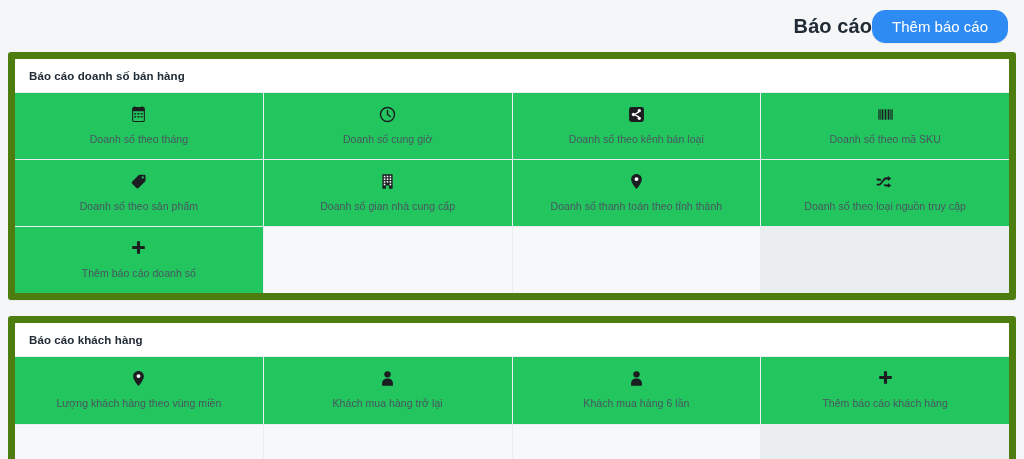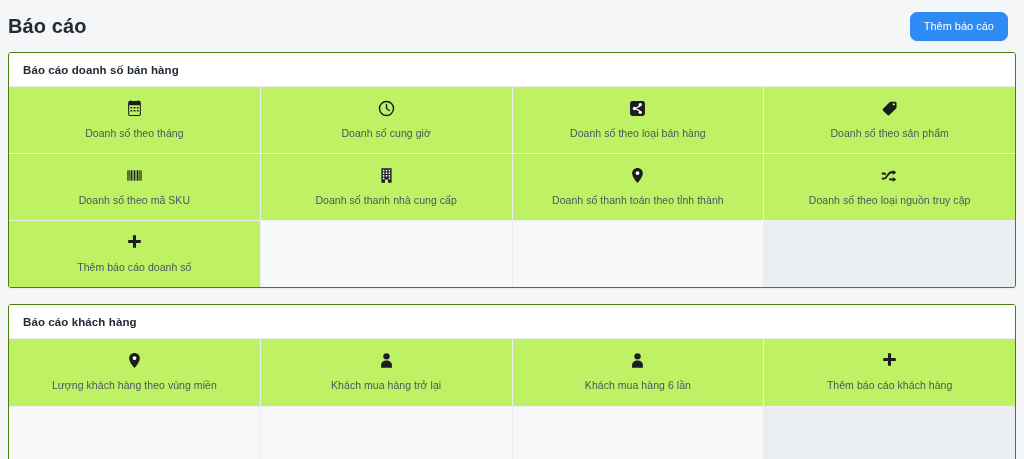--- a/index.html
+++ b/index.html
@@ -16,51 +16,51 @@
     background: #f4f6f8;
     color: #212b36;
     -webkit-font-smoothing: antialiased;
   }
 
   
   .page-header {
     height: 52px;
     display: flex;
     align-items: center;
-    justify-content: space-between;
+    justify-content: flex-end;
     padding: 0 16px 0 8px;
   }
 
   .page-title {
     font-size: 20px;
     font-weight: 600;
     letter-spacing: 0.1px;
     color: #212b36;
     line-height: 1;
   }
 
   .primary-button {
     background: #2f8bf4;
     color: #ffffff;
     border: 1px solid #2f8bf4;
-    border-radius: 7px;
+    border-radius: 13px;
     font-family: inherit;
-    font-size: 11px;
+    font-size: 15px;
     font-weight: 500;
     line-height: 1;
-    padding: 8px 13px;
+    padding: 8px 19px;
     cursor: pointer;
     white-space: nowrap;
     box-shadow: 0 1px 0 rgba(22,29,37,0.05);
   }
 
   
   .card {
     background: #ffffff;
-    border: 1px solid #4d7c0f;
+    border: 7px solid #4d7c0f;
     border-radius: 3px;
     margin: 0 8px 16px 8px;
     overflow: hidden;
     box-shadow: 0 1px 1px rgba(22,29,37,0.04);
   }
 
   .card-header {
     padding: 11px 14px 10px 14px;
     border-bottom: 1px solid #ebeef0;
     background: #ffffff;
@@ -76,21 +76,21 @@
   
   .tile-grid {
     display: grid;
     grid-template-columns: repeat(4, 1fr);
     background: #ebeef0;
     gap: 1px;
     border-top: 0;
   }
 
   .tile {
-    background: #bef264;
+    background: #22c55e;
     min-height: 62px;
     display: flex;
     flex-direction: column;
     align-items: center;
     justify-content: center;
     padding: 12px 6px 13px 6px;
     cursor: pointer;
     text-align: center;
   }
 
@@ -152,66 +152,66 @@
             <svg id="icon-share-channel-icon" xmlns="http://www.w3.org/2000/svg" width="17" height="17" viewBox="0 0 16 16">
               <rect x="1" y="1" width="14" height="14" rx="2.2" fill="currentColor"></rect>
               <g fill="#ffffff">
                 <circle cx="10.6" cy="4.4" r="1.55"></circle>
                 <circle cx="10.6" cy="11.6" r="1.55"></circle>
                 <circle cx="5.1" cy="8" r="1.55"></circle>
                 <path d="M6.1 7.2l3.9-2.2.6 1.06-3.9 2.2zM6.1 8.8l3.9 2.2.6-1.06-3.9-2.2z"></path>
               </g>
             </svg>
           </span>
-          <span class="tile-label">Doanh số theo loại bán hàng</span>
-        </div>
-        <div class="tile">
-          <span class="tile-icon">
-            <svg id="icon-tag-icon" xmlns="http://www.w3.org/2000/svg" width="17" height="17" viewBox="0 0 16 16" fill="currentColor">
-              <path d="M14.4 1.6H9.2a1.3 1.3 0 0 0-.92.38l-6.3 6.3a1.3 1.3 0 0 0 0 1.84l4.1 4.1a1.3 1.3 0 0 0 1.84 0l6.3-6.3a1.3 1.3 0 0 0 .38-.92V2.6a1 1 0 0 0-1-1h-.2zm-2.35 3.6a1.05 1.05 0 1 1 0-2.1 1.05 1.05 0 0 1 0 2.1z"></path>
-            </svg>
-          </span>
-          <span class="tile-label">Doanh số theo sản phẩm</span>
+          <span class="tile-label">Doanh số theo kênh bán loại</span>
         </div>
         <div class="tile">
           <span class="tile-icon">
             <svg id="icon-barcode-icon" xmlns="http://www.w3.org/2000/svg" width="17" height="17" viewBox="0 0 16 16" fill="currentColor">
               <rect x="1.3" y="3.1" width="1.1" height="9.8"></rect>
               <rect x="3.1" y="3.1" width="0.6" height="9.8"></rect>
               <rect x="4.3" y="3.1" width="1.3" height="9.8"></rect>
               <rect x="6.2" y="3.1" width="0.6" height="9.8"></rect>
               <rect x="7.4" y="3.1" width="1.1" height="9.8"></rect>
               <rect x="9.1" y="3.1" width="0.6" height="9.8"></rect>
               <rect x="10.3" y="3.1" width="1.4" height="9.8"></rect>
               <rect x="12.3" y="3.1" width="0.6" height="9.8"></rect>
               <rect x="13.6" y="3.1" width="1.1" height="9.8"></rect>
             </svg>
           </span>
           <span class="tile-label">Doanh số theo mã SKU</span>
+        </div>
+        <div class="tile">
+          <span class="tile-icon">
+            <svg id="icon-tag-icon" xmlns="http://www.w3.org/2000/svg" width="17" height="17" viewBox="0 0 16 16" fill="currentColor">
+              <path d="M14.4 1.6H9.2a1.3 1.3 0 0 0-.92.38l-6.3 6.3a1.3 1.3 0 0 0 0 1.84l4.1 4.1a1.3 1.3 0 0 0 1.84 0l6.3-6.3a1.3 1.3 0 0 0 .38-.92V2.6a1 1 0 0 0-1-1h-.2zm-2.35 3.6a1.05 1.05 0 1 1 0-2.1 1.05 1.05 0 0 1 0 2.1z"></path>
+            </svg>
+          </span>
+          <span class="tile-label">Doanh số theo sản phẩm</span>
         </div>
         <div class="tile">
           <span class="tile-icon">
             <svg id="icon-building-icon" xmlns="http://www.w3.org/2000/svg" width="17" height="17" viewBox="0 0 16 16" fill="currentColor">
               <path d="M3.2 1.2h9.6v13.6H9.5v-3.1H6.5v3.1H3.2V1.2z"></path>
               <g fill="#ffffff">
                 <rect x="4.5" y="2.6" width="1.5" height="1.5"></rect>
                 <rect x="7.25" y="2.6" width="1.5" height="1.5"></rect>
                 <rect x="10" y="2.6" width="1.5" height="1.5"></rect>
                 <rect x="4.5" y="5.1" width="1.5" height="1.5"></rect>
                 <rect x="7.25" y="5.1" width="1.5" height="1.5"></rect>
                 <rect x="10" y="5.1" width="1.5" height="1.5"></rect>
                 <rect x="4.5" y="7.6" width="1.5" height="1.5"></rect>
                 <rect x="7.25" y="7.6" width="1.5" height="1.5"></rect>
                 <rect x="10" y="7.6" width="1.5" height="1.5"></rect>
                 <rect x="4.5" y="10.1" width="1.5" height="1.5"></rect>
                 <rect x="10" y="10.1" width="1.5" height="1.5"></rect>
               </g>
             </svg>
           </span>
-          <span class="tile-label">Doanh số thanh nhà cung cấp</span>
+          <span class="tile-label">Doanh số gian nhà cung cấp</span>
         </div>
         <div class="tile">
           <span class="tile-icon">
             <svg id="icon-map-pin-icon" xmlns="http://www.w3.org/2000/svg" width="17" height="17" viewBox="0 0 16 16" fill="currentColor">
               <path d="M8 0.9c-2.78 0-5.03 2.2-5.03 4.92 0 3.48 4.4 8.6 4.59 8.82a.58.58 0 0 0 .88 0c.19-.22 4.59-5.34 4.59-8.82C13.03 3.1 10.78.9 8 .9z"></path>
               <circle cx="8" cy="5.75" r="1.85" fill="#ffffff"></circle>
             </svg>
           </span>
           <span class="tile-label">Doanh số thanh toán theo tỉnh thành</span>
         </div>

